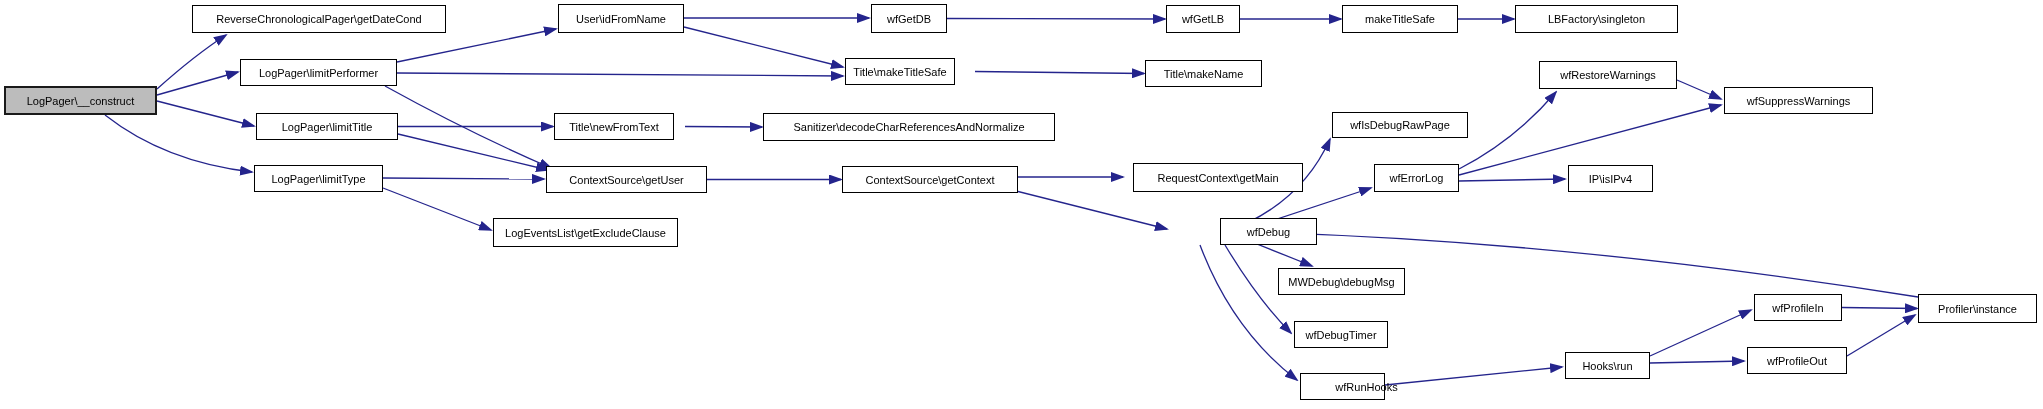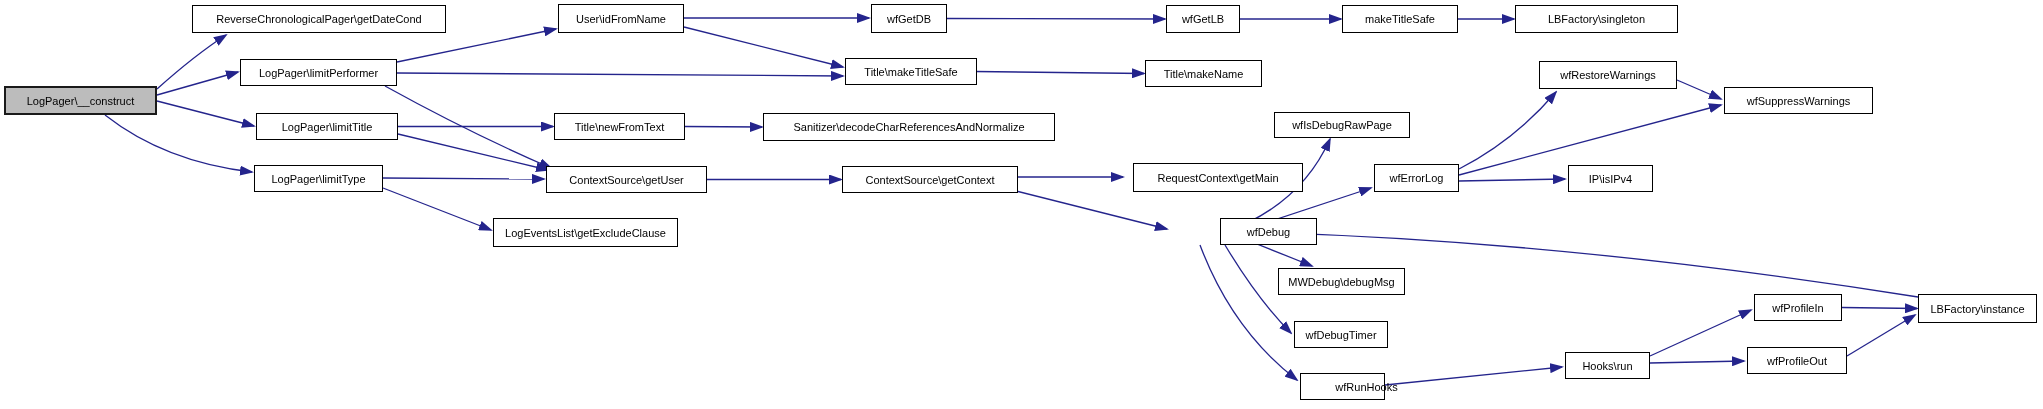--- a/index.html
+++ b/index.html
@@ -85,39 +85,39 @@
         <path d="M1918,297 Q1560,240 1250,232" fill="none" stroke="#24248c" stroke-width="1.3" marker-end="url(#arrow)"></path>
       </g>
   </svg>
   <div id="node-layer">
       <div class="node root" style="left: 4px; top: 86px; width: 153px; height: 29px;">LogPager\__construct</div>
       <div class="node" style="left: 192px; top: 5px; width: 254px; height: 28px;">ReverseChronologicalPager\getDateCond</div>
       <div class="node" style="left: 240px; top: 59px; width: 157px; height: 27px;">LogPager\limitPerformer</div>
       <div class="node" style="left: 256px; top: 113px; width: 142px; height: 27px;">LogPager\limitTitle</div>
       <div class="node" style="left: 254px; top: 165px; width: 129px; height: 27px;">LogPager\limitType</div>
       <div class="node" style="left: 558px; top: 4px; width: 126px; height: 29px;">User\idFromName</div>
-      <div class="node" style="left: 554px; top: 113px; width: 131px; height: 27px;">Title\newFromText</div>
+      <div class="node" style="left: 554px; top: 113px; width: 120px; height: 27px;">Title\newFromText</div>
       <div class="node" style="left: 763px; top: 113px; width: 292px; height: 28px;">Sanitizer\decodeCharReferencesAndNormalize</div>
       <div class="node" style="left: 546px; top: 166px; width: 161px; height: 27px;">ContextSource\getUser</div>
       <div class="node" style="left: 493px; top: 218px; width: 185px; height: 29px;">LogEventsList\getExcludeClause</div>
       <div class="node" style="left: 871px; top: 4px; width: 76px; height: 29px;">wfGetDB</div>
       <div class="node" style="left: 1166px; top: 5px; width: 74px; height: 28px;">wfGetLB</div>
       <div class="node" style="left: 1342px; top: 5px; width: 116px; height: 28px;">makeTitleSafe</div>
       <div class="node" style="left: 1515px; top: 5px; width: 163px; height: 28px;">LBFactory\singleton</div>
-      <div class="node" style="left: 845px; top: 58px; width: 132px; height: 27px;">Title\makeTitleSafe</div>
+      <div class="node" style="left: 845px; top: 58px; width: 110px; height: 27px;">Title\makeTitleSafe</div>
       <div class="node" style="left: 1145px; top: 60px; width: 117px; height: 27px;">Title\makeName</div>
       <div class="node" style="left: 842px; top: 166px; width: 176px; height: 27px;">ContextSource\getContext</div>
       <div class="node" style="left: 1125px; top: 163px; width: 170px; height: 29px; margin-left: 8px;">RequestContext\getMain</div>
       <div class="node" style="left: 1220px; top: 218px; width: 97px; height: 27px;">wfDebug</div>
-      <div class="node" style="left: 1274px; top: 112px; width: 136px; height: 26px;">wfIsDebugRawPage</div>
+      <div class="node" style="left: 1332px; top: 112px; width: 136px; height: 26px;">wfIsDebugRawPage</div>
       <div class="node" style="left: 1374px; top: 164px; width: 85px; height: 28px;">wfErrorLog</div>
       <div class="node" style="left: 1539px; top: 61px; width: 138px; height: 28px;">wfRestoreWarnings</div>
       <div class="node" style="left: 1724px; top: 87px; width: 149px; height: 27px;">wfSuppressWarnings</div>
       <div class="node" style="left: 1568px; top: 165px; width: 85px; height: 27px;">IP\isIPv4</div>
       <div class="node" style="left: 1278px; top: 268px; width: 127px; height: 27px;">MWDebug\debugMsg</div>
       <div class="node" style="left: 1294px; top: 321px; width: 94px; height: 27px;">wfDebugTimer</div>
       <div class="node" style="left: 1300px; top: 373px; width: 85px; height: 27px; padding-left: 48px;">wfRunHooks</div>
       <div class="node" style="left: 1565px; top: 352px; width: 85px; height: 27px;">Hooks\run</div>
       <div class="node" style="left: 1754px; top: 294px; width: 88px; height: 27px;">wfProfileIn</div>
       <div class="node" style="left: 1747px; top: 347px; width: 100px; height: 27px;">wfProfileOut</div>
-      <div class="node" style="left: 1918px; top: 294px; width: 119px; height: 29px;">LBFactory\instance</div>
+      <div class="node" style="left: 1918px; top: 294px; width: 119px; height: 29px;">Profiler\instance</div>
     </div>
 </div>
 
 </body></html>

